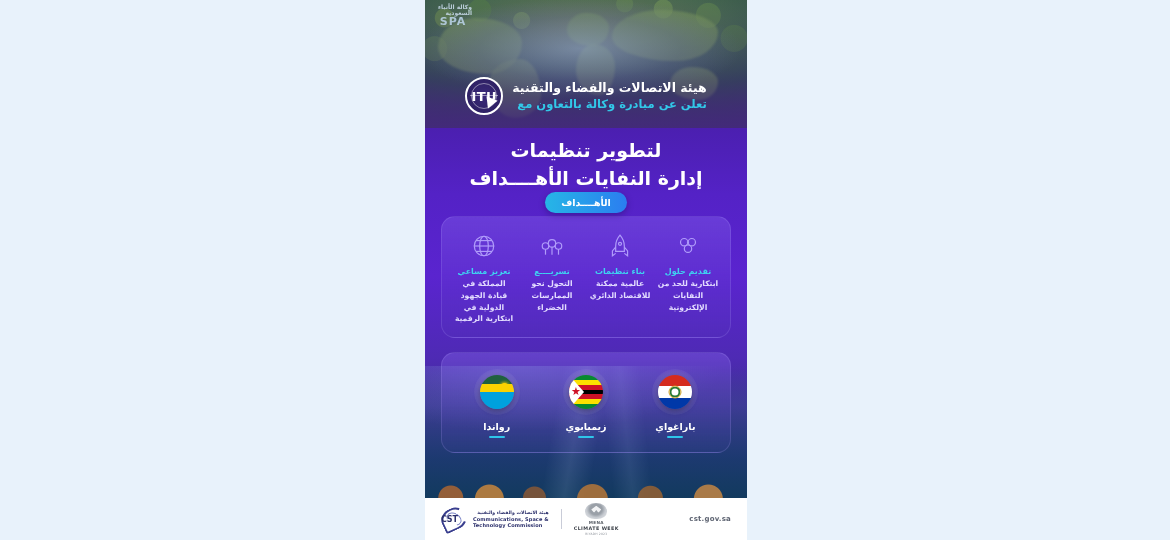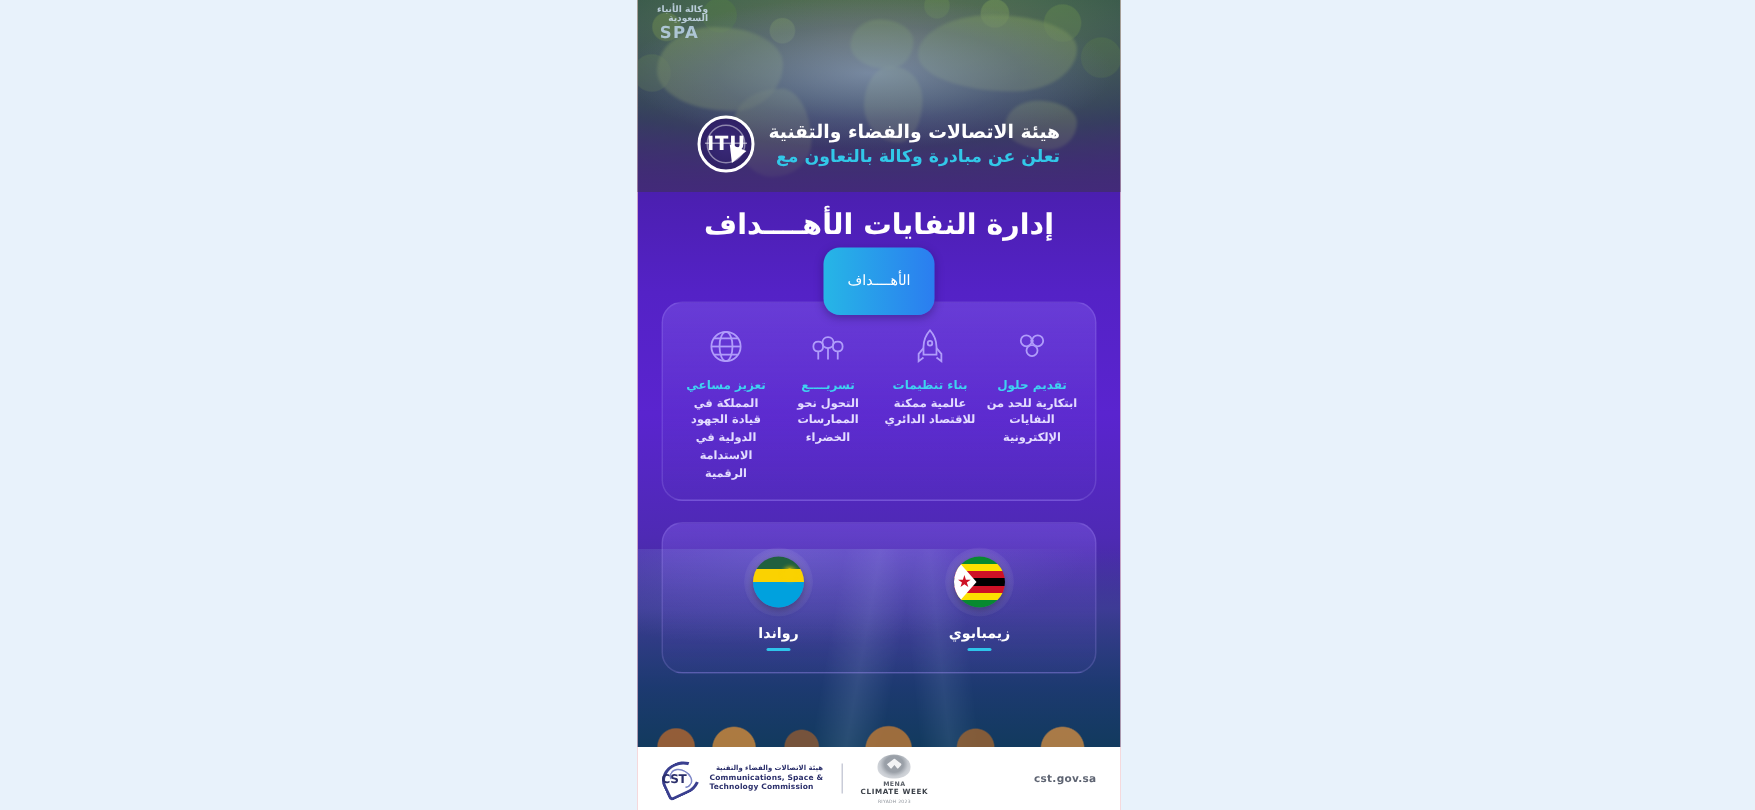--- a/index.html
+++ b/index.html
@@ -116,34 +116,34 @@
   }
   .body-inner { position: relative; z-index: 3; padding: 0 16px; }
 
   
   .title-block { text-align: center; padding-top: 9px; }
   .title-line { color: #ffffff; font-weight: 800; font-size: 19px; line-height: 1.45; letter-spacing: .2px; }
 
   
   .badge-row { display: flex; justify-content: center; margin-bottom: -9px; position: relative; z-index: 6; }
   .badge {
-    display: inline-block; border-radius: 11px; padding: 17px 16px;
-    color: #ffffff; font-size: 9.5px; font-weight: 400; letter-spacing: 2px;
+    display: inline-block; border-radius: 11px; padding: 5px 16px;
+    color: #ffffff; font-size: 9.5px; font-weight: 700; letter-spacing: 2px;
     box-shadow: 0 2px 6px rgba(20,10,60,.35);
   }
   .badge-aqua { background: linear-gradient(90deg, #26b6e6 0%, #2b7df0 100%); }
   .badge-violet { background: linear-gradient(90deg, #8b4de8 0%, #6c39d8 100%); }
 
   
   .card {
     border-radius: 14px; padding: 16px 10px 12px;
     background: linear-gradient(180deg, rgba(150,120,250,.30) 0%, rgba(110,80,215,.18) 55%, rgba(90,70,190,.10) 100%);
     border: 1px solid rgba(190,170,255,.18);
   }
-  .card-aqua { margin-top: 0; }
+  .card-aqua { margin-top: 12px; }
   .card-mid  { margin-top: 14px; padding-bottom: 14px; }
 
   
   .goals { display: flex; flex-direction: row-reverse; justify-content: space-between; gap: 4px; }
   .goal { flex: 1 1 0; display: flex; flex-direction: column; align-items: center; text-align: center; }
   .goal-icon { width: 26px; height: 26px; margin-bottom: 7px; opacity: .9; }
   .goal-icon svg { width: 100%; height: 100%; display: block; }
   .goal-title { color: #3fd2f0; font-size: 8px; font-weight: 700; line-height: 1.5; }
   .goal-desc { color: #e3dcff; font-size: 7.6px; font-weight: 600; line-height: 1.55; }
 
@@ -262,41 +262,42 @@
     </div>
 
     <div class="body-wrap">
       <div class="ocean"></div>
       <div class="ocean-rays"></div>
       <div class="reef"></div>
 
       <div class="body-inner">
 
         <div class="title-block">
+          <div class="title-line">لتطوير تنظيمات</div>
           <div class="title-line">إدارة النفايات الأهــــداف</div>
         </div>
 
         <div class="badge-row">
           <span class="badge badge-aqua">الأهــــداف</span>
         </div>
         <div class="card card-aqua">
           <div class="goals">
 
             <div class="goal">
               <span class="goal-icon">
                 <svg viewBox="0 0 24 24" fill="none" stroke="#b9a8ff" stroke-width="1.1">
                   <circle cx="12" cy="12" r="9"></circle>
                     <ellipse cx="12" cy="12" rx="4" ry="9"></ellipse>
                   <line x1="3" y1="12" x2="21" y2="12"></line>
                     <line x1="4.6" y1="7" x2="19.4" y2="7"></line>
                   <line x1="4.6" y1="17" x2="19.4" y2="17"></line>
                 </svg>
               </span>
               <span class="goal-title">تعزيز مساعي</span>
-              <span class="goal-desc">المملكة في قيادة الجهود الدولية في الاستدامة الرقمية</span>
+              <span class="goal-desc">المملكة في قيادة الجهود الدولية في ابتكارية الرقمية</span>
             </div>
 
             <div class="goal">
               <span class="goal-icon">
                 <svg viewBox="0 0 24 24" fill="none" stroke="#b9a8ff" stroke-width="1.1">
                   <path d="M6 15c-2 0-3-1.4-3-3s1-3 3-3 3 1.4 3 3-1 3-3 3z"></path>
                     <line x1="6" y1="15" x2="6" y2="20"></line>
                   <path d="M12 13c-2.2 0-3.4-1.6-3.4-3.4S9.8 6.2 12 6.2s3.4 1.6 3.4 3.4S14.2 13 12 13z"></path>
                     <line x1="12" y1="13" x2="12" y2="20"></line>
                   <path d="M18 15c-2 0-3-1.4-3-3s1-3 3-3 3 1.4 3 3-1 3-3 3z"></path>
@@ -348,20 +349,27 @@
             </div>
 
             <div class="country">
               <span class="flag-halo">
                 <span class="flag fl-zw"></span>
               </span>
               <span class="country-name">زيمبابوي</span>
               <span class="country-rule"></span>
             </div>
 
+            <div class="country">
+              <span class="flag-halo">
+                <span class="flag fl-py"></span>
+              </span>
+              <span class="country-name">باراغواي</span>
+              <span class="country-rule"></span>
+            </div>
 
           </div>
         </div>
 
       </div>
     </div>
 
     <div class="footer">
       <div class="cst-block">
         <span class="cst-logo">

